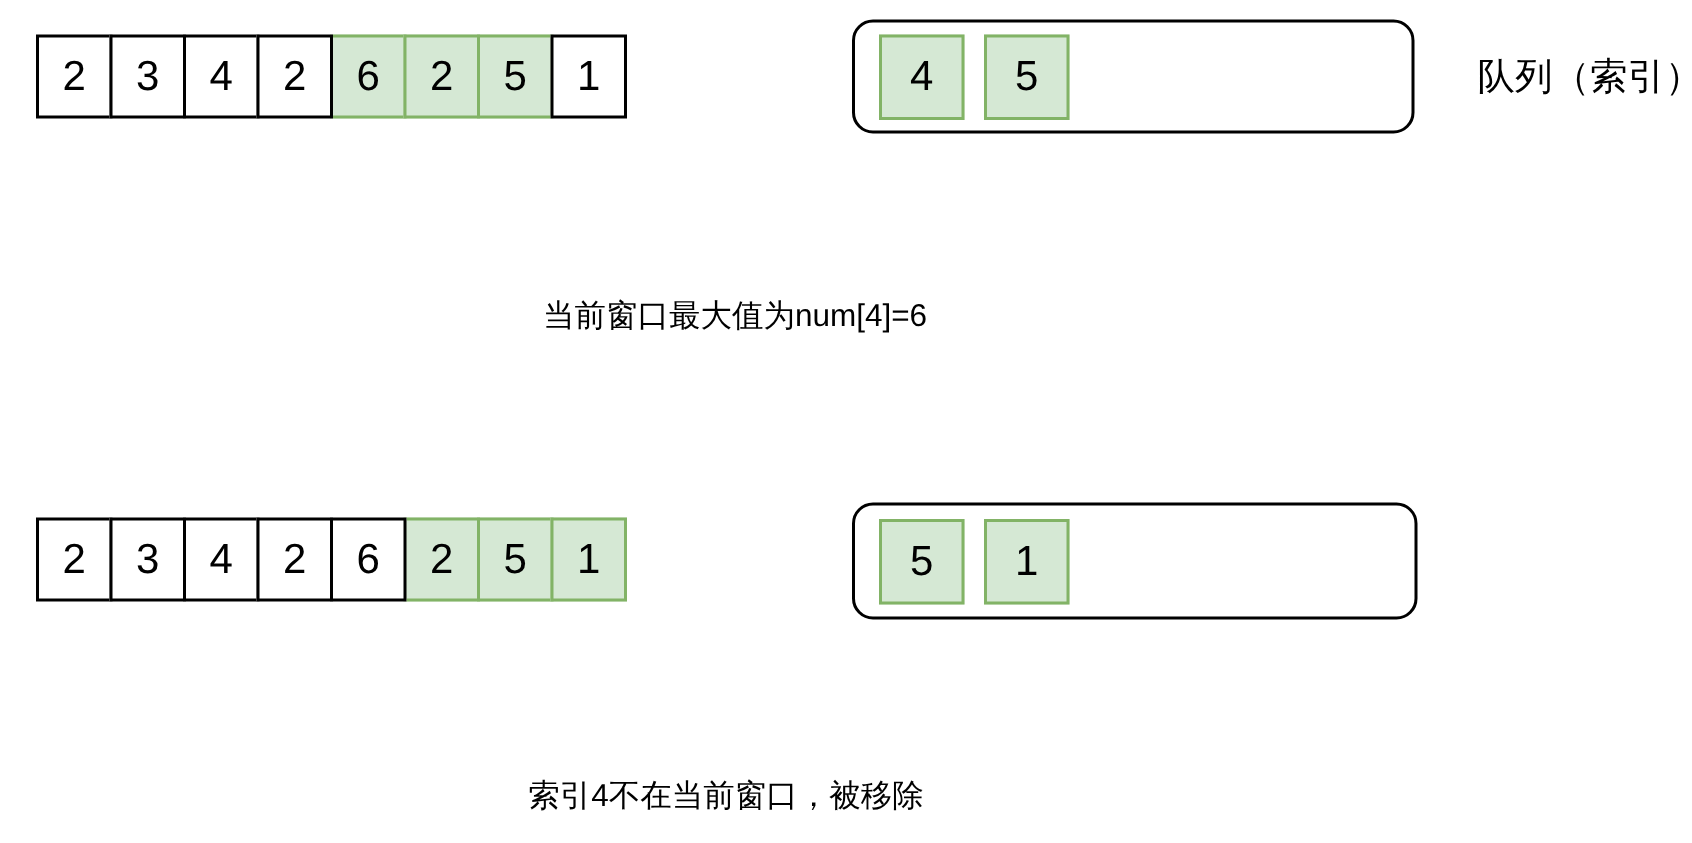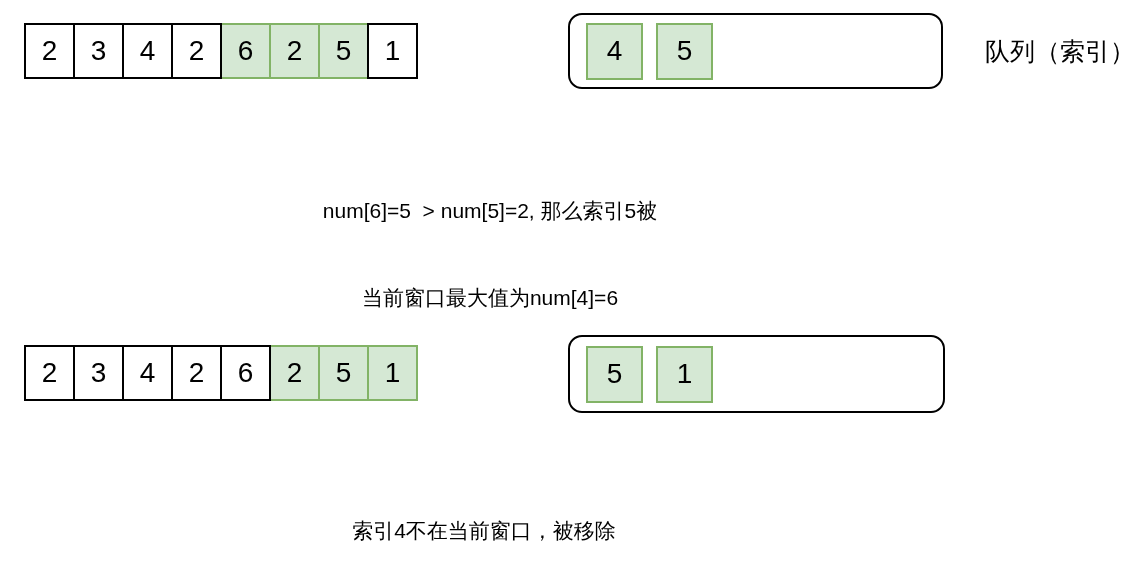--- a/index.html
+++ b/index.html
@@ -106,21 +106,20 @@
   </div>
 
   <div class="queue" id="queue1">
     <div class="qcell">4</div>
     <div class="qcell">5</div>
   </div>
 
   <div class="queue-label">队列（索引）</div>
 
   <div class="caption" id="caption1">
-    <div>num[6]=5  &gt; num[5]=2, 那么索引5被</div>
     <div>当前窗口最大值为num[4]=6</div>
   </div>
 
   <div class="array" id="array2">
     <div class="cell">2</div>
     <div class="cell">3</div>
     <div class="cell">4</div>
     <div class="cell">2</div>
     <div class="cell">6</div>
     <div class="cell green">2</div>

